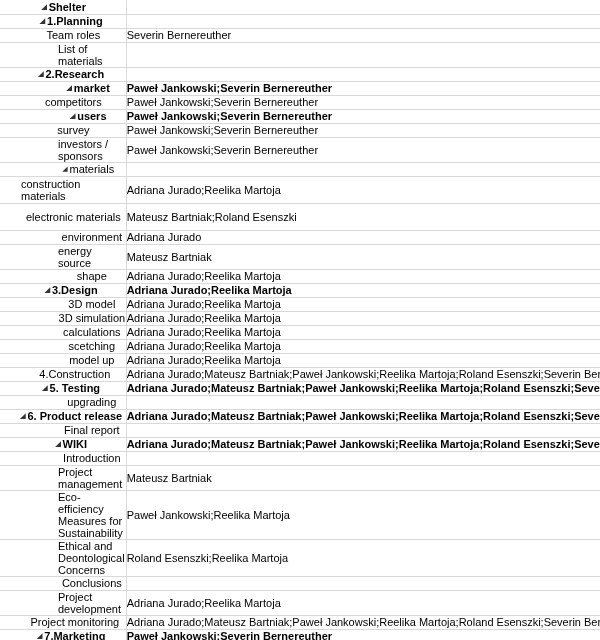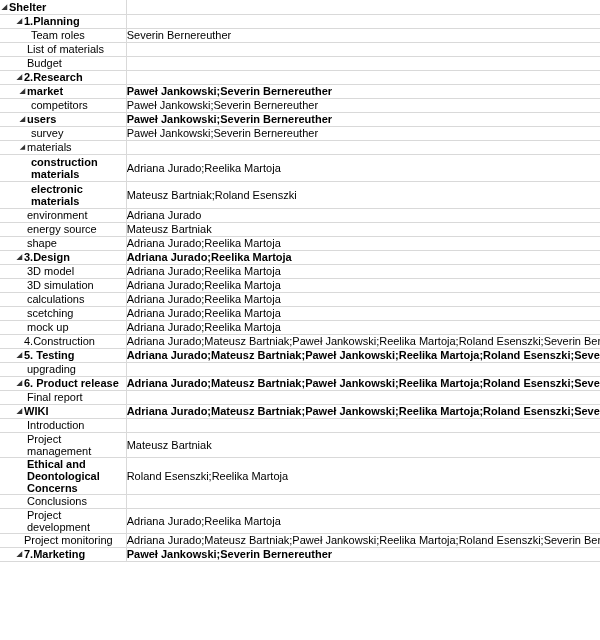--- a/index.html
+++ b/index.html
@@ -39,20 +39,21 @@
     position: relative;
   }
   td.c-people {
     width: 452px;
     padding-left: 4px;
   }
   .name-inner {
     display: flex;
     align-items: center;
     min-height: 13px;
+    justify-content: center;
   }
   .twisty {
     display: inline-block;
     width: 9px;
     min-width: 9px;
     font-size: 7px;
     line-height: 12px;
     color: #333333;
     text-align: center;
   }
@@ -63,27 +64,26 @@
     line-height: 12px;
   }
   .bold td, .bold .label {
     font-weight: bold;
   }
   .tall td {
     height: 26px;
   }
   .tall .label {
     line-height: 12px;
-    font-weight: bold;
   }
   
   .ind0 { padding-left: 0px; }
   .ind1 { padding-left: 15px; }
-  .ind2 { padding-left: 18px; }
-  .ind3 { padding-left: 22px; }
+  .ind2 { padding-left: 18px; margin-left: 31px; }
+  .ind3 { padding-left: 12px; }
 </style>
 </head>
 <body>
 
 <table id="tree">
   <tbody>
       <tr class=" bold">
         <td class="c-name">
           <div class="name-inner ind0">
             <span class="twisty">◢</span>
@@ -112,29 +112,20 @@
       </tr>
       <tr>
         <td class="c-name">
           <div class="name-inner ind2">
             <span class="twisty"></span>
             <span class="label">List of materials</span>
           </div>
         </td>
         <td class="c-people"><span></span></td>
       </tr>
-      <tr>
-        <td class="c-name">
-          <div class="name-inner ind2">
-            <span class="twisty"></span>
-            <span class="label">Budget</span>
-          </div>
-        </td>
-        <td class="c-people"><span></span></td>
-      </tr>
       <tr class=" bold">
         <td class="c-name">
           <div class="name-inner ind1">
             <span class="twisty">◢</span>
             <span class="label">2.Research</span>
           </div>
         </td>
         <td class="c-people"><span></span></td>
       </tr>
       <tr class=" bold">
@@ -169,20 +160,29 @@
           <div class="name-inner ind3">
             <span class="twisty"></span>
             <span class="label">survey</span>
           </div>
         </td>
         <td class="c-people"><span>Paweł Jankowski;Severin Bernereuther</span></td>
       </tr>
       <tr>
         <td class="c-name">
           <div class="name-inner ind2">
+            <span class="twisty"></span>
+            <span class="label">investors / sponsors</span>
+          </div>
+        </td>
+        <td class="c-people"><span>Paweł Jankowski;Severin Bernereuther</span></td>
+      </tr>
+      <tr>
+        <td class="c-name">
+          <div class="name-inner ind2">
             <span class="twisty">◢</span>
             <span class="label">materials</span>
           </div>
         </td>
         <td class="c-people"><span></span></td>
       </tr>
       <tr class=" tall">
         <td class="c-name">
           <div class="name-inner ind3">
             <span class="twisty"></span>
@@ -269,21 +269,21 @@
             <span class="twisty"></span>
             <span class="label">scetching</span>
           </div>
         </td>
         <td class="c-people"><span>Adriana Jurado;Reelika Martoja</span></td>
       </tr>
       <tr>
         <td class="c-name">
           <div class="name-inner ind2">
             <span class="twisty"></span>
-            <span class="label">mock up</span>
+            <span class="label">model up</span>
           </div>
         </td>
         <td class="c-people"><span>Adriana Jurado;Reelika Martoja</span></td>
       </tr>
       <tr>
         <td class="c-name">
           <div class="name-inner ind1">
             <span class="twisty"></span>
             <span class="label">4.Construction</span>
           </div>
@@ -345,20 +345,29 @@
         <td class="c-people"><span></span></td>
       </tr>
       <tr>
         <td class="c-name">
           <div class="name-inner ind2">
             <span class="twisty"></span>
             <span class="label">Project management</span>
           </div>
         </td>
         <td class="c-people"><span>Mateusz Bartniak</span></td>
+      </tr>
+      <tr class=" tall">
+        <td class="c-name">
+          <div class="name-inner ind2">
+            <span class="twisty"></span>
+            <span class="label">Eco-efficiency Measures for Sustainability</span>
+          </div>
+        </td>
+        <td class="c-people"><span>Paweł Jankowski;Reelika Martoja</span></td>
       </tr>
       <tr class=" tall">
         <td class="c-name">
           <div class="name-inner ind2">
             <span class="twisty"></span>
             <span class="label">Ethical and Deontological Concerns</span>
           </div>
         </td>
         <td class="c-people"><span>Roland Esenszki;Reelika Martoja</span></td>
       </tr>

